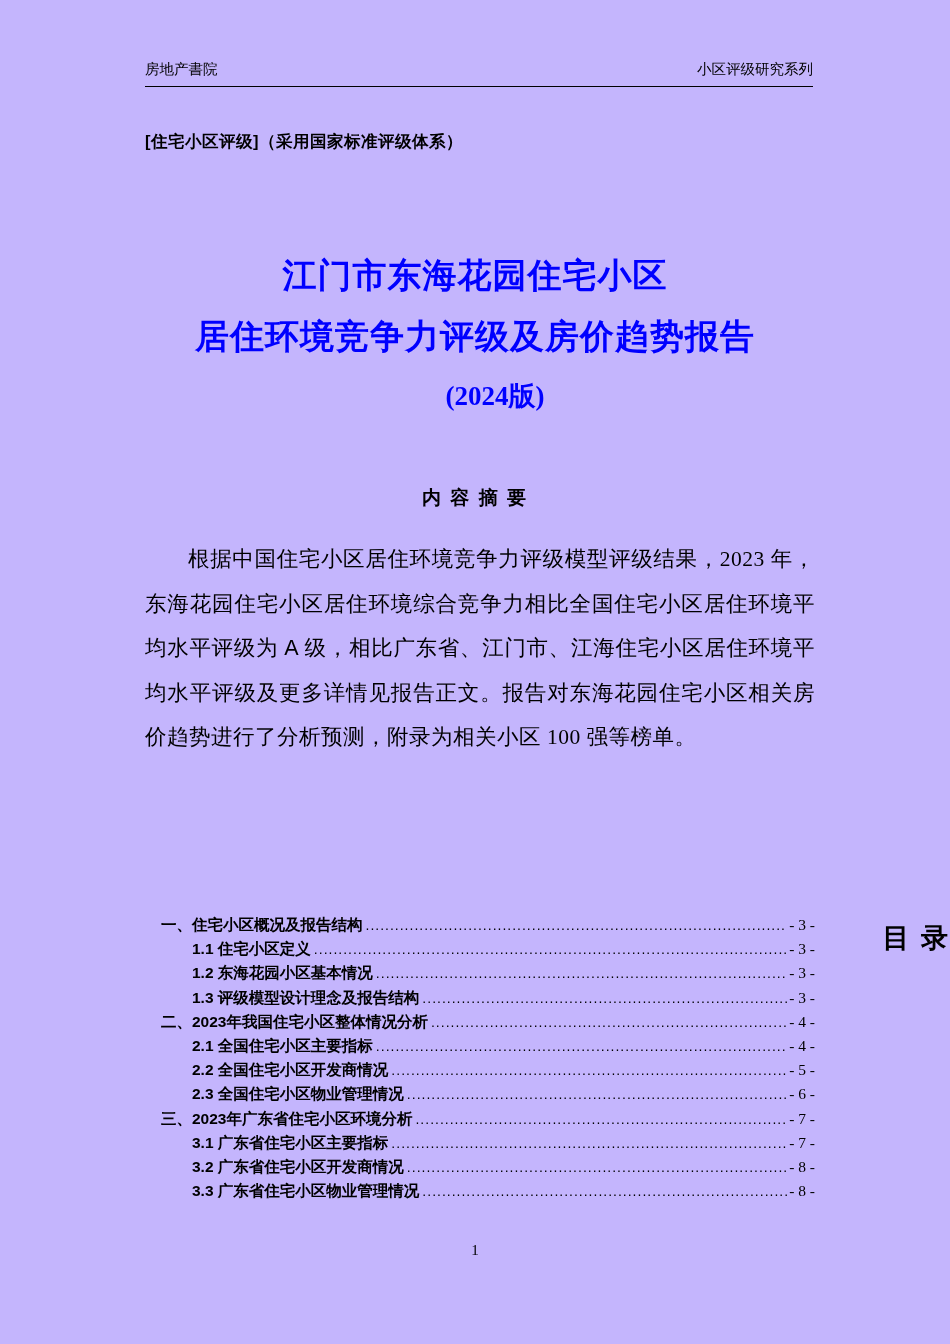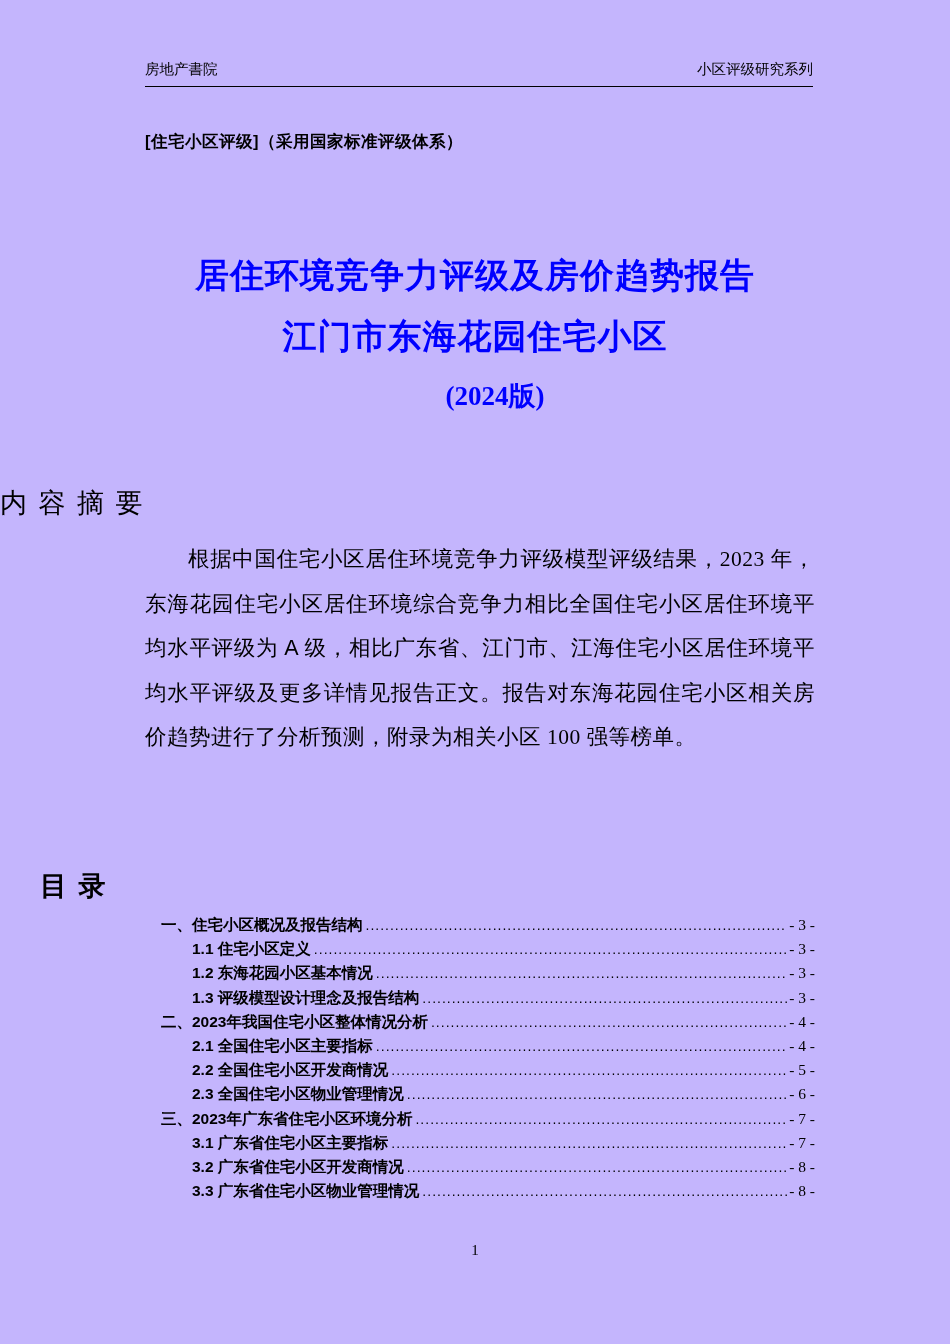--- a/index.html
+++ b/index.html
@@ -65,23 +65,24 @@
     margin-top: 2px;
     padding-left: 40px;
   }
 
   
   .summary-heading {
     position: absolute;
     left: 0;
     right: 0;
     top: 485px;
-    font-family: "Liberation Sans", sans-serif;
-    font-weight: normal;
-    font-size: 27px;
+    text-align: center;
+    font-family: "Liberation Sans", sans-serif;
+    font-weight: bold;
+    font-size: 19px;
     letter-spacing: 2px;
   }
   .summary-paragraph {
     position: absolute;
     left: 145px;
     width: 670px;
     top: 537px;
     font-family: "Liberation Serif", serif;
     font-size: 21.5px;
     line-height: 44.5px;
@@ -92,27 +93,26 @@
   .summary-paragraph b {
     font-family: "Liberation Sans", sans-serif;
     font-weight: normal;
   }
 
   
   .toc-heading {
     position: absolute;
     left: 0;
     right: 0;
-    top: 868px;
-    text-align: left;
+    top: 920px;
+    text-align: right;
     font-family: "Liberation Sans", sans-serif;
     font-weight: bold;
     font-size: 27px;
     letter-spacing: 2px;
-    margin-left: 40px;
   }
   .toc-list {
     position: absolute;
     left: 145px;
     width: 670px;
     top: 915px;
     font-family: "Liberation Sans", sans-serif;
     font-weight: bold;
     font-size: 15.5px;
   }
@@ -158,22 +158,22 @@
 <div class="page">
 
   <div class="header">
     <span>房地产書院</span>
     <span>小区评级研究系列</span>
   </div>
 
   <div class="rating-note">[住宅小区评级]（采用国家标准评级体系）</div>
 
   <div class="title-block">
+    <div class="title-line">江门市东海花园住宅小区</div>
     <div class="title-line">居住环境竞争力评级及房价趋势报告</div>
-    <div class="title-line">江门市东海花园住宅小区</div>
     <div class="title-edition">(2024版)</div>
   </div>
 
   <div class="summary-heading">内 容 摘 要</div>
 
   <p class="summary-paragraph"><span>根据中国住宅小区居住环境竞争力评级模型评级结果，2023 年，</span><b>东海花园</b><span>住宅小区居住环境综合竞争力相比全国住宅小区居住环境平均水平评级为 </span><b>A 级，</b><span>相比</span><b>广东省、江门市、江海</b><span>住宅小区居住环境平均水平评级及更多详情见报告正文。报告对</span><b>东海花园</b><span>住宅小区相关房价趋势进行了分析预测，附录为相关小区 100 强等榜单。</span></p>
 
   <div class="toc-heading">目 录</div>
 
   <div class="toc-list">

